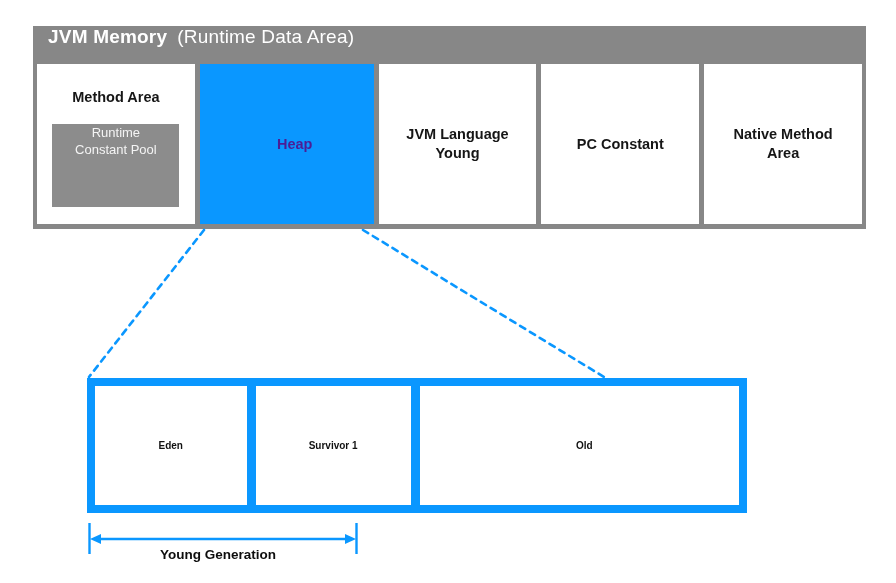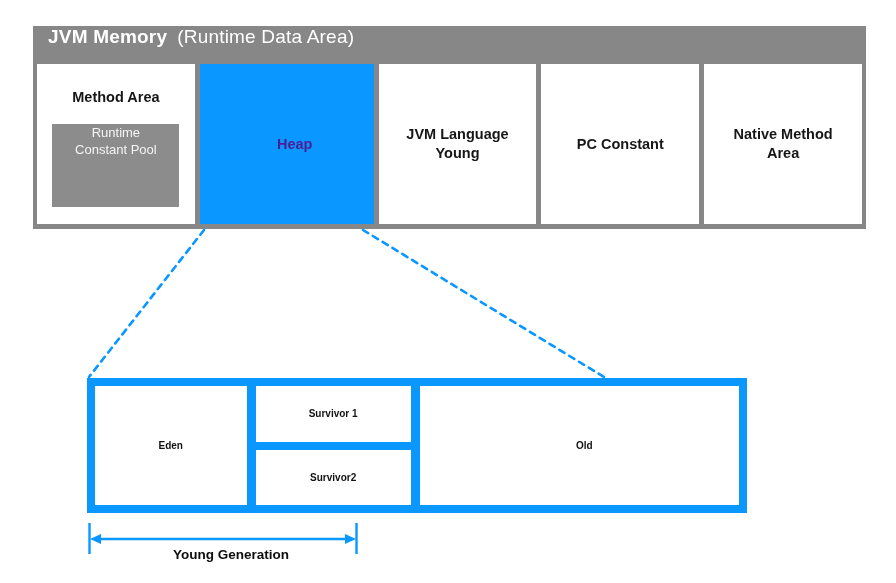--- a/index.html
+++ b/index.html
@@ -58,21 +58,21 @@
     background:#ffffff;display:flex;align-items:center;justify-content:center;
     color:#111;font-size:10px;font-weight:700;text-align:center;
   }
   .cell.eden{flex:122 1 0;text-align:center;}
   .survivor-col{flex:125 1 0;display:flex;flex-direction:column;gap:8px;}
   .survivor-col .cell{flex:1 1 0;}
   .cell.old{flex:249 1 0;padding-left:10px;}
   .cell.permanent{flex:119 1 0;}
 
   .young-gen-label{
-    position:absolute;left:97px;top:547px;width:268px;text-align:center;
+    position:absolute;left:84px;top:547px;width:268px;text-align:center;
     font-size:13.5px;font-weight:700;color:#0d0d0d;
   }
 </style>
 </head>
 <body>
 
 <div class="canvas">
 
   <div class="jvm-container">
     <div class="jvm-header">
@@ -109,23 +109,20 @@
   </div>
 
   <div class="heap-detail">
     <div class="cell eden">
       <span>Eden</span>
     </div>
     <div class="survivor-col">
       <div class="cell">
         <span>Survivor 1</span>
       </div>
-      <div class="cell">
-        <span>Survivor2</span>
-      </div>
     </div>
     <div class="cell old">
       <span>Old</span>
     </div>
   </div>
 
   <svg class="overlay" viewBox="0 0 896 583" xmlns="http://www.w3.org/2000/svg">
     <g stroke="#0A97FF" stroke-width="2.6" stroke-dasharray="6 5.5" fill="none" stroke-linecap="round">
       <line x1="204" y1="230" x2="89" y2="377"></line>
       <line x1="363" y1="230" x2="604" y2="377"></line>

